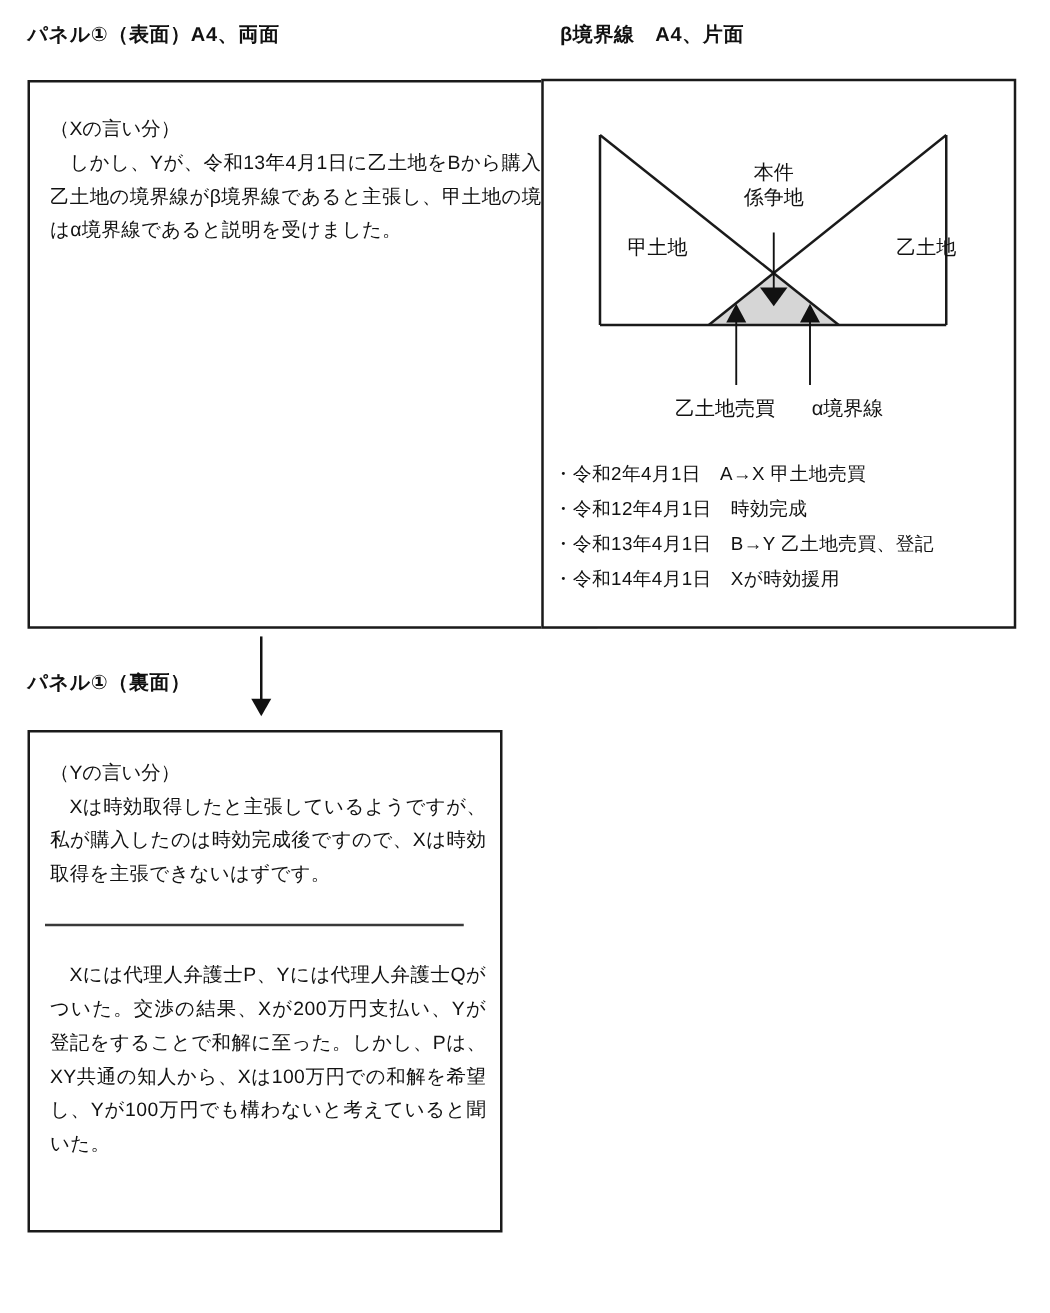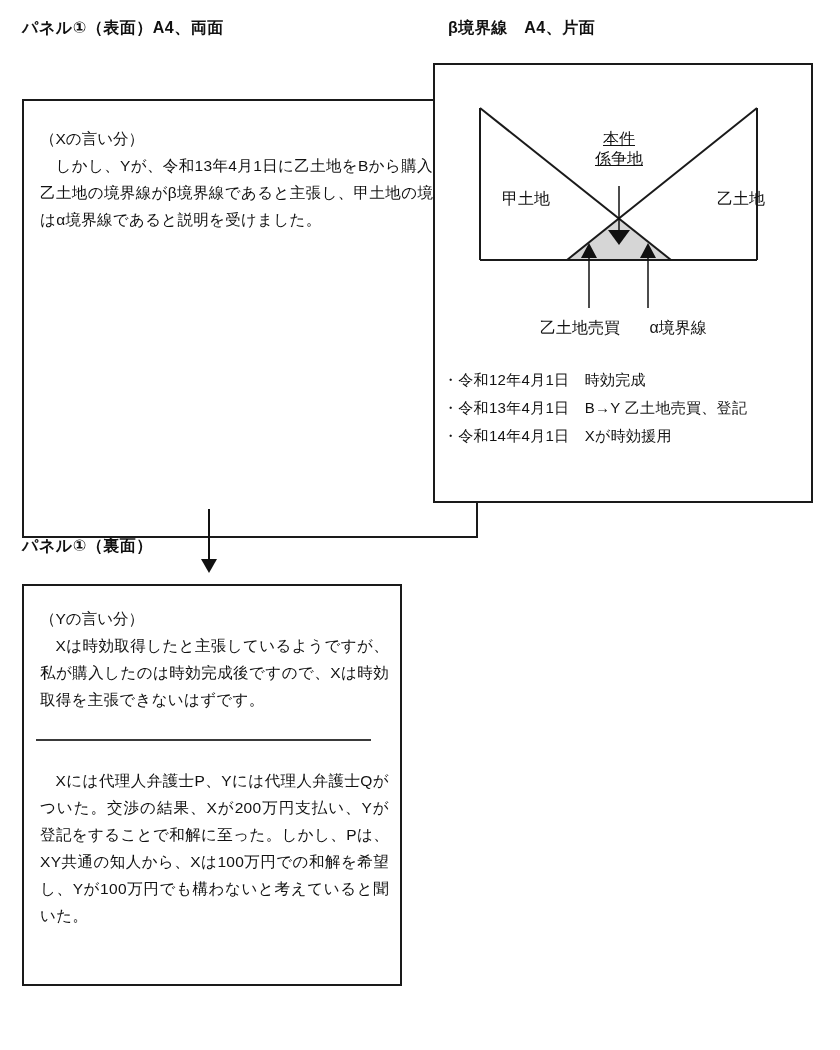--- a/index.html
+++ b/index.html
@@ -7,21 +7,21 @@
     width:840px;height:1050px;position:relative;background:#ffffff;
     font-family:"Liberation Sans","DejaVu Sans",sans-serif;color:#111111;
     overflow:hidden;
   }
   .heading{
     position:absolute;font-size:16px;font-weight:bold;letter-spacing:0.5px;white-space:nowrap;
   }
   .panel-box{
     position:absolute;box-sizing:border-box;border:2px solid #1a1a1a;background:#ffffff;
   }
-  #box-front{left:22px;top:64px;width:456px;height:439px;padding:24px 11px 16px 16px;margin-top:35px;}
+  #box-front{left:22px;top:64px;width:456px;height:439px;padding:24px 11px 16px 16px;}
   #box-diagram{left:433px;top:63px;width:380px;height:440px;}
   #box-back{left:22px;top:584px;width:380px;height:402px;padding:19px 11px 0 16px;}
   .claim-title{font-size:15.5px;line-height:27px;margin:0;}
   .para{
     font-size:15.5px;line-height:27px;margin:0;text-align:justify;
     text-indent:1em;letter-spacing:0.3px;
   }
   .divider{
     border:none;border-top:2px solid #3a3a3a;width:335px;height:0;
     margin:26px 0 26px -4px;
@@ -74,28 +74,29 @@
       <line x1="154" y1="243" x2="154" y2="192" stroke-width="1.5"></line>
       <polygon points="154,178 146,193 162,193" stroke="none"></polygon>
     </g>
 
     <g fill="#111111" stroke="#111111">
       <line x1="213" y1="243" x2="213" y2="192" stroke-width="1.5"></line>
       <polygon points="213,178 205,193 221,193" stroke="none"></polygon>
     </g>
   </svg>
 
-  <div class="lbl" id="disputed-label" style="left:184px;top:64px;text-decoration:underline;">本件
+  <div class="lbl" id="disputed-label" style="left:184px;top:64px;">本件
 係争地</div>
   <div class="lbl" style="left:91px;top:124px;">甲土地</div>
   <div class="lbl" style="left:306px;top:124px;">乙土地</div>
   <div class="lbl" style="left:145px;top:253px;">乙土地売買</div>
   <div class="lbl" style="left:243px;top:253px;">α境界線</div>
 
   <ul class="timeline">
+    <li>・令和2年4月1日　A→X 甲土地売買</li>
     <li>・令和12年4月1日　時効完成</li>
     <li>・令和13年4月1日　B→Y 乙土地売買、登記</li>
     <li>・令和14年4月1日　Xが時効援用</li>
   </ul>
 </div>
 
 <svg id="between-arrow" width="18" height="66" viewBox="0 0 18 66">
   <line x1="9" y1="0" x2="9" y2="51" stroke="#111111" stroke-width="2"></line>
   <polygon points="1,50 17,50 9,64" fill="#111111"></polygon>
 </svg>

